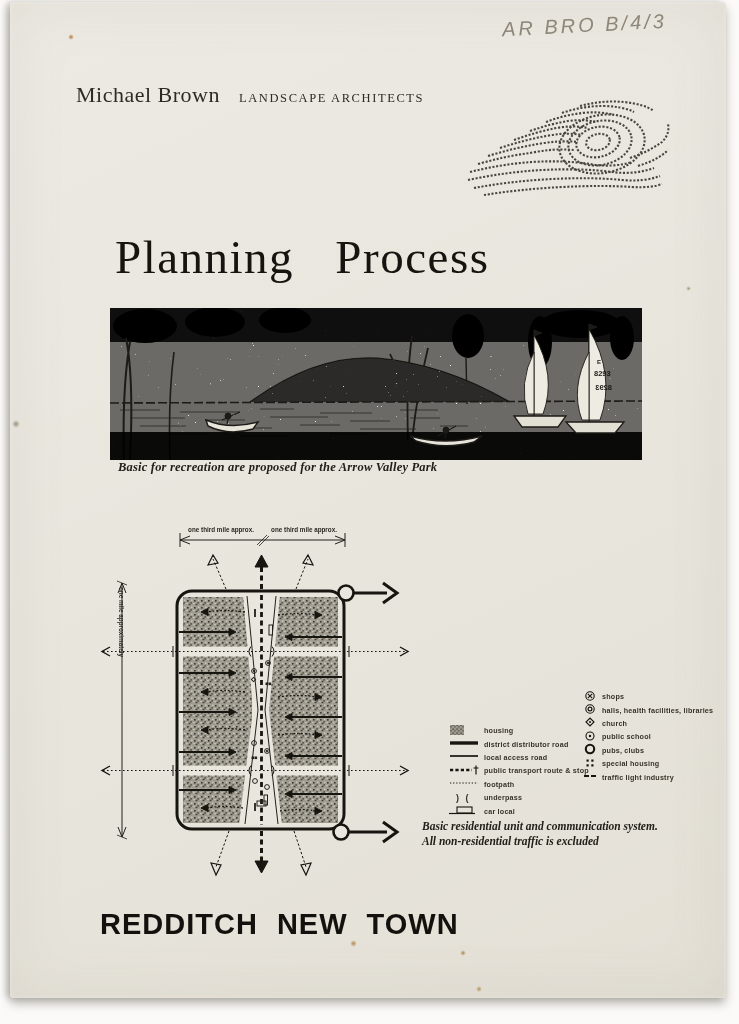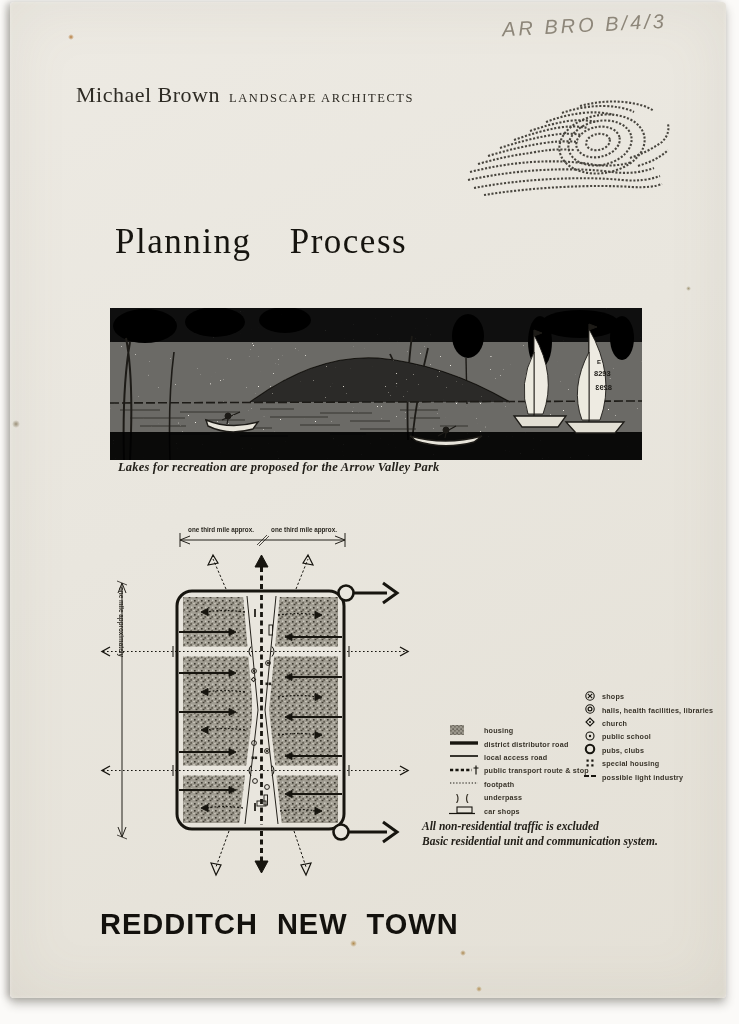--- a/index.html
+++ b/index.html
@@ -8,25 +8,25 @@
   .page{position:absolute;left:10px;top:2px;width:716px;height:996px;
         background:linear-gradient(155deg,#edeae3 0%,#e9e6de 45%,#e4e0d6 100%);
         border-radius:4px;
         box-shadow:-4px 0 6px rgba(60,55,45,.25), 0 6px 10px rgba(60,55,45,.3),
                    inset 0 0 60px rgba(130,120,95,.10), inset 0 0 4px rgba(255,255,255,.4);}
   .annotation{position:absolute;left:492px;top:12px;font-family:"Liberation Sans",sans-serif;
         font-style:italic;font-size:20px;color:#8d8679;letter-spacing:3px;
         transform:rotate(-3deg);white-space:nowrap;}
   .letterhead-name{position:absolute;left:66px;top:80px;font-size:22px;color:#2e2b24;
         letter-spacing:.5px;white-space:nowrap;}
-  .letterhead-name .descriptor{font-size:12.5px;letter-spacing:1.6px;margin-left:9px;}
+  .letterhead-name .descriptor{font-size:12.5px;letter-spacing:1.6px;margin-left:19px;}
   .letterhead-address{position:absolute;left:342px;top:79px;font-size:11.5px;line-height:1.3;
         color:#2e2b24;white-space:nowrap;}
   .fingerprint{position:absolute;left:452px;top:96px;}
-  .main-title{position:absolute;left:105px;top:220px;font-size:35px;color:#16140f;
+  .main-title{position:absolute;left:105px;top:228px;font-size:47px;color:#16140f;
         letter-spacing:1.5px;word-spacing:28px;white-space:nowrap;}
   .illustration{position:absolute;left:100px;top:306px;}
   .illus-caption{position:absolute;left:108px;top:458px;font-size:12.5px;font-style:italic;
         font-weight:bold;color:#23201a;letter-spacing:.2px;white-space:nowrap;}
   .diagram{position:absolute;left:85px;top:513px;}
   .legend{position:absolute;font-family:"Liberation Sans",sans-serif;color:#383329;}
   .legend-left{left:438px;top:722px;width:145px;}
   .legend-right{left:572px;top:688px;width:140px;}
   .legend-row{display:flex;align-items:center;height:13.4px;}
   .legend-sym{width:36px;flex:0 0 36px;}
@@ -150,21 +150,21 @@
         <line x1="479" y1="16" x2="479" y2="118" stroke-width="1.3"></line>
         <path d="M479,21 Q506,68 490,112 L479,112 Z" fill="#eeebe2" stroke-width=".9"></path>
         <path d="M479,44 Q460,80 472,112 L479,112 Z" fill="#eceadf" stroke-width=".9"></path>
         <path d="M456,114 L514,114 L505,125 L466,125 Z" fill="#e2dfd4" stroke-width="1.3"></path>
         <path d="M479,16 l8,3 l-8,3" fill="#1d1b17"></path>
         <text x="487" y="56" font-size="6" font-weight="bold" fill="#1d1b17" stroke="none">E</text>
         <text x="484" y="68" font-size="7.5" font-weight="bold" fill="#1d1b17" stroke="none">8293</text>
         <text x="-502" y="82" font-size="7.5" font-weight="bold" fill="#1d1b17" stroke="none" transform="scale(-1,1)">8293</text>
       </g>
     </svg>
-    <div class="illus-caption">Lakes for recreation are proposed for the Arrow Valley Park</div>
+    <div class="illus-caption">Basic for recreation are proposed for the Arrow Valley Park</div>
 
     <svg class="diagram" width="320" height="385" viewBox="0 0 320 385">
       <defs>
         <pattern id="hstip" width="7" height="7" patternUnits="userSpaceOnUse">
           <rect width="7" height="7" fill="#a09c91"></rect>
           <rect x="1" y="1" width="1.6" height="1.6" fill="#3b382f"></rect>
           <rect x="4.4" y="3" width="1.4" height="1.8" fill="#545045"></rect>
           <rect x="2.6" y="4.8" width="1.8" height="1.4" fill="#423e34"></rect>
           <rect x="5.2" y="0.6" width="1.2" height="1.2" fill="#e4e1d7"></rect>
           <rect x="0.4" y="4" width="1.2" height="1.2" fill="#d8d4c8"></rect>
@@ -362,21 +362,21 @@
       <div class="legend-row">
         <span class="legend-sym" style="font-size:9px;font-weight:bold;letter-spacing:2px;padding-left:8px;box-sizing:border-box;">) (</span>
         <span class="legend-label">underpass</span>
       </div>
       <div class="legend-row">
         <span class="legend-sym">
           <svg width="34" height="12">
               <line x1="1" y1="9.5" x2="27" y2="9.5" stroke="#17150f" stroke-width="1.2"></line>
           <rect x="9" y="3" width="15" height="6" fill="none" stroke="#17150f" stroke-width="1.1"></rect>
             </svg></span>
-        <span class="legend-label">car shops</span>
+        <span class="legend-label">car local</span>
       </div>
     </div>
 
     <div class="legend legend-right">
       <div class="legend-row">
         <span class="legend-sym">
           <svg width="16" height="12">
               <circle cx="8" cy="6" r="4.2" fill="none" stroke="#17150f" stroke-width="1.1"></circle>
           <path d="M5.8,3.8 L10.2,8.2 M10.2,3.8 L5.8,8.2" stroke="#17150f" stroke-width="1.1"></path>
             </svg></span>
@@ -423,27 +423,27 @@
                 <rect x="9.3" y="7.3" width="2.2" height="2.2"></rect>
               </g>
             </svg></span>
         <span class="legend-label">special housing</span>
       </div>
       <div class="legend-row">
         <span class="legend-sym">
           <svg width="16" height="12">
               <path d="M2,6 h5 M9,6 h5" stroke="#17150f" stroke-width="2"></path>
             </svg></span>
-        <span class="legend-label">possible light industry</span>
+        <span class="legend-label">traffic light industry</span>
       </div>
     </div>
 
     <div class="diagram-caption">
+      <div>Basic residential unit and communication system.</div>
       <div>All non-residential traffic is excluded</div>
-      <div>Basic residential unit and communication system.</div>
     </div>
 
     <div class="footer-title">REDDITCH NEW TOWN</div>
 
     <div class="fox" style="left:58px;top:32px;width:6px;height:6px;background:radial-gradient(circle,#b57a3a 0%,rgba(181,122,58,0) 70%);"></div>
     <div class="fox" style="left:2px;top:418px;width:8px;height:8px;background:radial-gradient(circle,#9a8f77 0%,rgba(154,143,119,0) 70%);"></div>
     <div class="fox" style="left:340px;top:938px;width:7px;height:7px;background:radial-gradient(circle,#b08a4e 0%,rgba(176,138,78,0) 70%);"></div>
     <div class="fox" style="left:450px;top:948px;width:6px;height:6px;background:radial-gradient(circle,#ac8850 0%,rgba(172,136,80,0) 70%);"></div>
     <div class="fox" style="left:676px;top:284px;width:5px;height:5px;background:radial-gradient(circle,#a39879 0%,rgba(163,152,121,0) 70%);"></div>
     <div class="fox" style="left:466px;top:984px;width:6px;height:6px;background:radial-gradient(circle,#b39055 0%,rgba(179,144,85,0) 70%);"></div>

